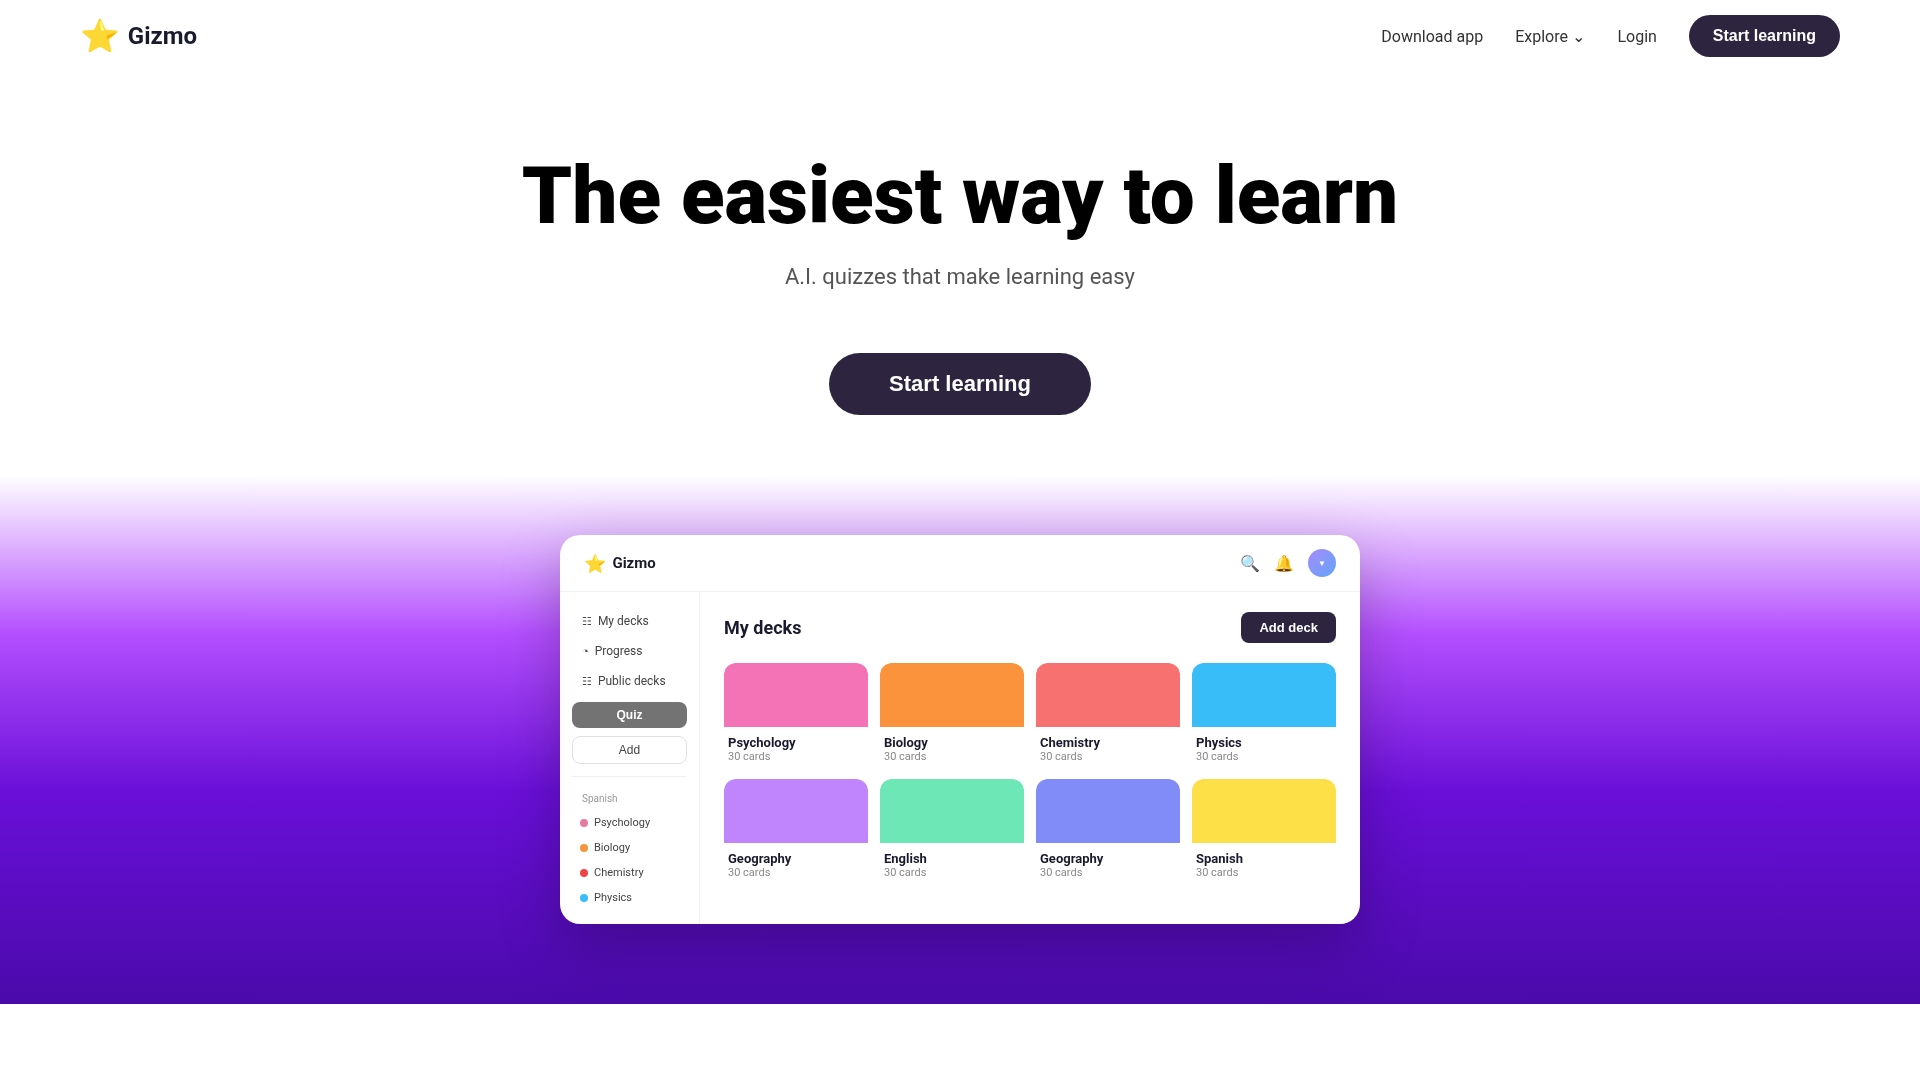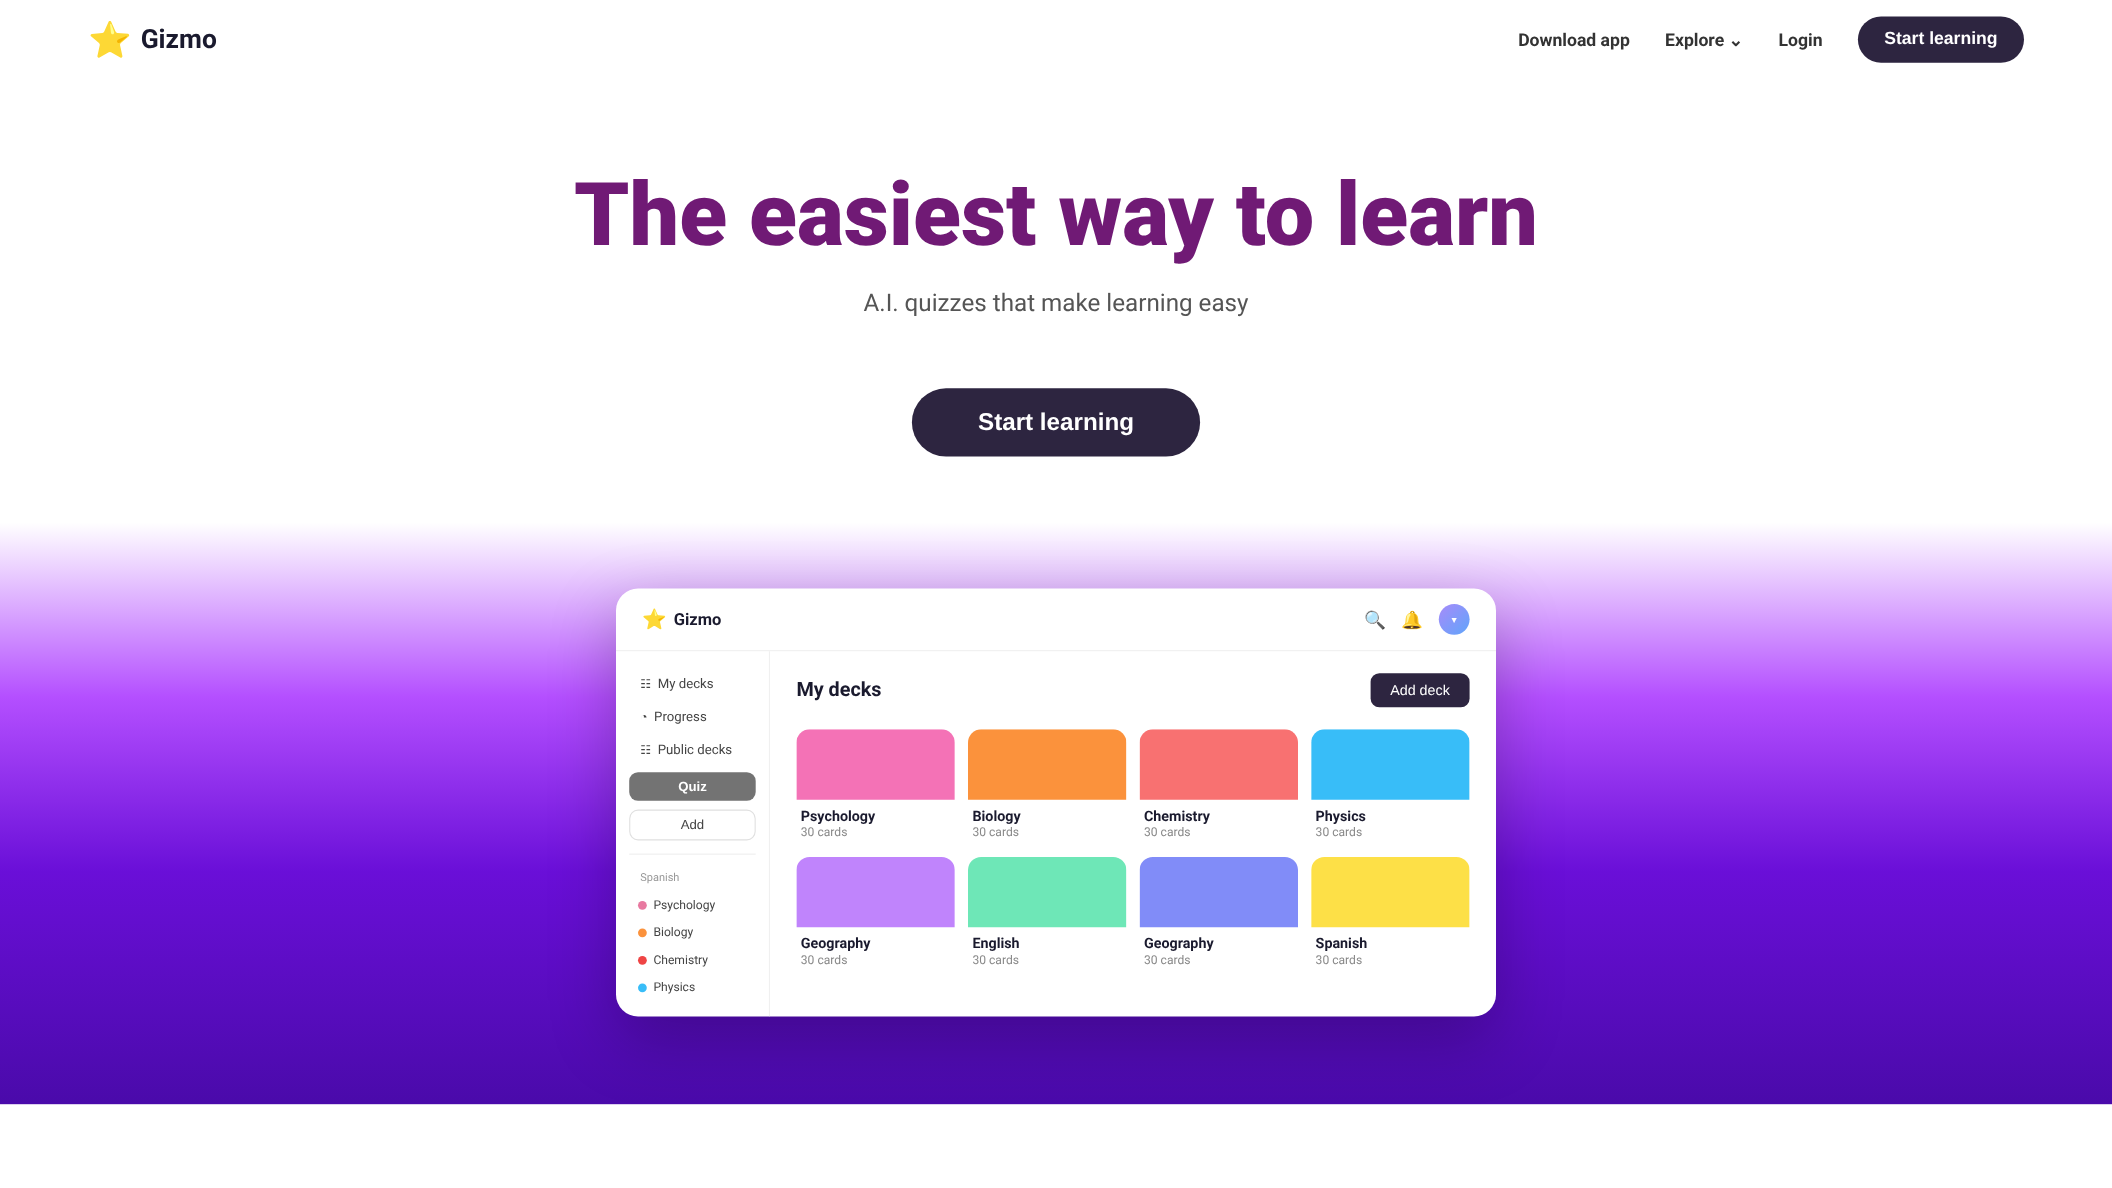--- a/index.html
+++ b/index.html
@@ -36,21 +36,20 @@
       align-items: center;
       gap: 32px;
     }
     .nav-link {
       font-size: 16px;
       color: #333;
       text-decoration: none;
       cursor: pointer;
       background: none;
       border: none;
-      font-weight: bold;
     }
     .nav-explore {
       display: flex;
       align-items: center;
       gap: 4px;
     }
     .nav-cta {
       background: #2d2540;
       color: #fff;
       padding: 12px 24px;
@@ -63,21 +62,21 @@
 
     
     .hero {
       text-align: center;
       padding: 80px 20px 60px;
       background: #fff;
     }
     .hero-title {
       font-size: 80px;
       font-weight: 900;
-      color: #701a75;
+      color: #000000;
       line-height: 1.1;
       margin-bottom: 24px;
     }
     .hero-subtitle {
       font-size: 22px;
       color: #555;
       margin-bottom: 64px;
     }
     .hero-cta {
       background: #2d2540;
@@ -204,21 +203,21 @@
       font-size: 18px;
       font-weight: 700;
       color: #1a1a2e;
     }
     .add-deck-btn {
       background: #2d2540;
       color: #fff;
       padding: 8px 18px;
       border-radius: 8px;
       font-size: 13px;
-      font-weight: 400;
+      font-weight: 700;
       cursor: pointer;
       border: none;
     }
 
     
     .deck-grid {
       display: grid;
       grid-template-columns: repeat(4, 1fr);
       gap: 12px;
     }

